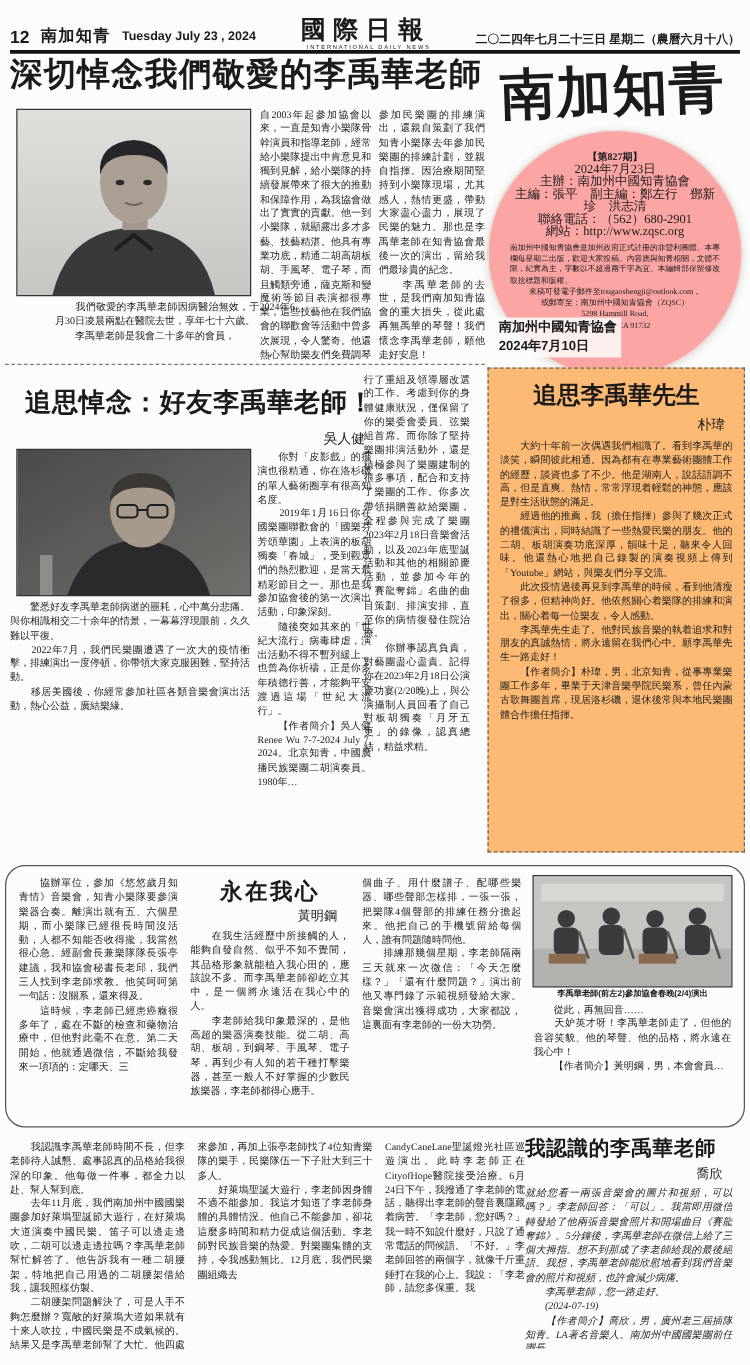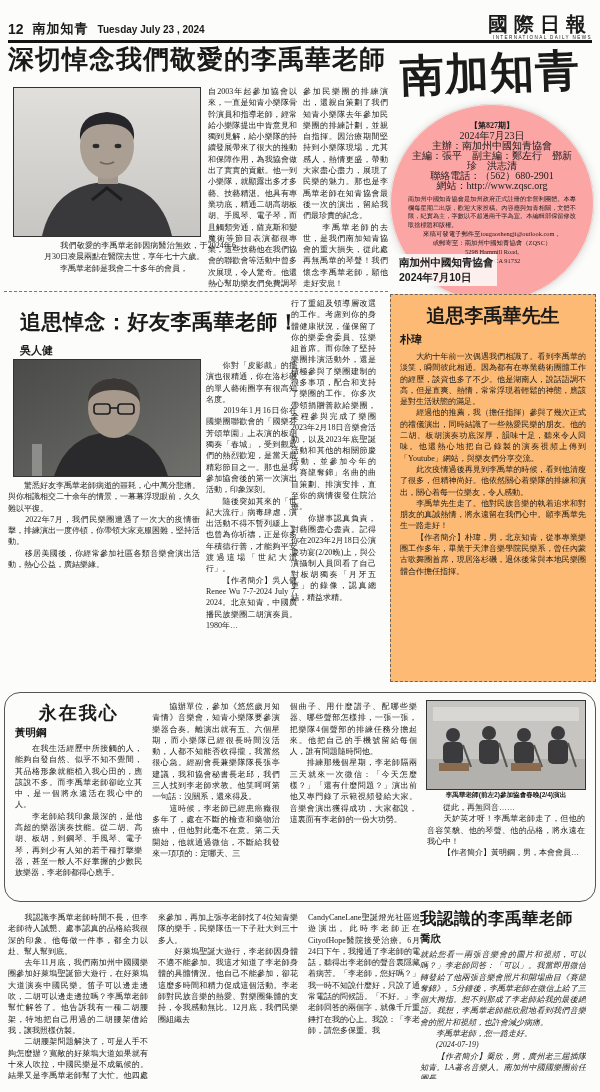--- a/index.html
+++ b/index.html
@@ -13,21 +13,21 @@
   .pg-num{font-weight:bold;font-size:14px;}
   .pg-sec{font-weight:bold;font-size:13px;letter-spacing:1px;}
   .pg-date-en{font-weight:bold;font-size:10px;}
   #logo{text-align:right;line-height:1;transform:translateY(3px);}
   #logo .t{font-size:20px;font-weight:bold;letter-spacing:6px;}
   #logo .s{font-size:4.6px;letter-spacing:1.4px;margin-top:2px;font-family:"Liberation Sans",sans-serif;}
   .hd-right{font-weight:bold;font-size:9.5px;}
   
   .coltext{font-size:8px;line-height:11.3px;text-align:justify;white-space:pre-line;overflow:hidden;
            text-justify:inter-ideograph;}
-  .byline{font-weight:bold;font-size:11px;}
+  .byline{font-weight:normal;font-size:11px;text-align:right;}
   .cap{font-size:6.6px;font-weight:bold;text-align:center;font-family:"Liberation Sans",sans-serif;}
   .photo{display:block;outline:1px solid #333;}
   
   #secA{position:absolute;top:42px;left:0;right:0;height:248px;}
   #h1m{position:absolute;left:8px;top:0;width:378px;font-size:26px;font-weight:bold;letter-spacing:1px;margin:0;}
   #callig{position:absolute;left:386px;top:2px;width:208px;text-align:center;font-size:44px;font-weight:bold;
           letter-spacing:1px;transform:rotate(-2deg);font-family:"Liberation Serif",serif;}
   #photo1{position:absolute;left:14px;top:46px;}
   #m-colA{position:absolute;left:8px;top:198px;width:192px;height:50px;margin-left:36px;}
   #m-colB{position:absolute;left:208px;top:44px;width:89px;height:204px;}
@@ -85,20 +85,21 @@
   <div id="hd" class="sans">
     <div class="hd-left">
       <span class="pg-num">12</span>
       <span class="pg-sec">南加知青</span>
       <span class="pg-date-en">Tuesday July 23 , 2024</span>
     </div>
     <div id="logo">
       <div class="t">國際日報</div>
       <div class="s">INTERNATIONAL DAILY NEWS</div>
     </div>
+    <div class="hd-right">二〇二四年七月二十三日 星期二（農曆六月十八）</div>
   </div>
 
   <div id="secA">
     <h1 id="h1m" class="hsans">深切悼念我們敬愛的李禹華老師</h1>
     <div id="callig">南加知青</div>
 
     <svg id="photo1" class="photo" width="186" height="148" viewBox="0 0 186 148">
       <rect width="186" height="148" fill="#d7d6d3"></rect>
       <rect width="186" height="148" fill="url(#g1)"></rect>
       <defs>
@@ -184,28 +185,28 @@
       <div id="piao-byline" class="byline">朴瑋</div>
       <div id="piao-body" class="coltext">　　大約十年前一次偶遇我們相識了。看到李禹華的淡笑，瞬間彼此相通。因為都有在專業藝術團體工作的經歷，談資也多了不少。他是湖南人，說話語調不高，但是直爽、熱情，常常浮現着輕鬆的神態，應該是對生活狀態的滿足。
 　　經過他的推薦，我（擔任指揮）參與了幾次正式的禮儀演出，同時結識了一些熱愛民樂的朋友。他的二胡、板胡演奏功底深厚，韻味十足，聽來令人回味。他還熱心地把自己錄製的演奏視頻上傳到「Youtube」網站，與樂友們分享交流。
 　　此次疫情過後再見到李禹華的時候，看到他清瘦了很多，但精神尚好。他依然關心着樂隊的排練和演出，關心着每一位樂友，令人感動。
 　　李禹華先生走了。他對民族音樂的執着追求和對朋友的真誠熱情，將永遠留在我們心中。願李禹華先生一路走好！
 　　【作者簡介】朴瑋，男，北京知青，從事專業樂團工作多年，畢業于天津音樂學院民樂系，曾任內蒙古歌舞團首席，現居洛杉磯，退休後常與本地民樂團體合作擔任指揮。</div>
     </div>
   </div>
 
   <div id="secC">
+    <div class="cc coltext">　　協辦單位，參加《悠悠歲月知青情》音樂會，知青小樂隊要參演樂器合奏。離演出就有五、六個星期，而小樂隊已經很長時間沒活動，人都不知能否收得攏，我當然很心急。經副會長兼樂隊隊長張亭建議，我和協會秘書長老邱，我們三人找到李老師求教。他笑呵呵第一句話：沒關系，還來得及。
+　　這時候，李老師已經患癌癥很多年了，處在不斷的檢查和藥物治療中，但他對此毫不在意。第二天開始，他就通過微信，不斷給我發來一項項的：定哪天、三</div>
     <div class="cc">
       <h4 id="h4h" class="hsans">永在我心</h4>
       <div id="huang-byline" class="byline">黃明鋼</div>
       <div class="coltext" style="height:146px">　　在我生活經歷中所接觸的人，能夠自發自然、似乎不知不覺間，其品格形象就能植入我心田的，應該說不多。而李禹華老師卻屹立其中，是一個將永遠活在我心中的人。
 　　李老師給我印象最深的，是他高超的樂器演奏技能。從二胡、高胡、板胡，到鋼琴、手風琴、電子琴，再到少有人知的若干種打擊樂器，甚至一般人不好掌握的少數民族樂器，李老師都得心應手。</div>
     </div>
-    <div class="cc coltext">　　協辦單位，參加《悠悠歲月知青情》音樂會，知青小樂隊要參演樂器合奏。離演出就有五、六個星期，而小樂隊已經很長時間沒活動，人都不知能否收得攏，我當然很心急。經副會長兼樂隊隊長張亭建議，我和協會秘書長老邱，我們三人找到李老師求教。他笑呵呵第一句話：沒關系，還來得及。
-　　這時候，李老師已經患癌癥很多年了，處在不斷的檢查和藥物治療中，但他對此毫不在意。第二天開始，他就通過微信，不斷給我發來一項項的：定哪天、三</div>
     <div class="cc coltext">個曲子、用什麼譜子、配哪些樂器、哪些聲部怎樣排，一張一張，把樂隊4個聲部的排練任務分擔起來。他把自己的手機號留給每個人，誰有問題隨時問他。
 　　排練那幾個星期，李老師隔兩三天就來一次微信：「今天怎麼樣？」「還有什麼問題？」演出前他又專門錄了示範視頻發給大家。音樂會演出獲得成功，大家都說，這裏面有李老師的一份大功勞。</div>
     <div id="cc4">
       <svg id="photo3" class="photo" width="158" height="88" viewBox="0 0 158 88">
         <rect width="158" height="88" fill="#c6c5c2"></rect>
         <rect y="58" width="158" height="30" fill="#b2b1ae"></rect>
         <rect x="6" y="6" width="146" height="14" fill="#d8d7d4"></rect>
         <g fill="#3b3b3e">
           <circle cx="26" cy="34" r="7"></circle>
             <rect x="16" y="41" width="20" height="22" rx="5"></rect>

